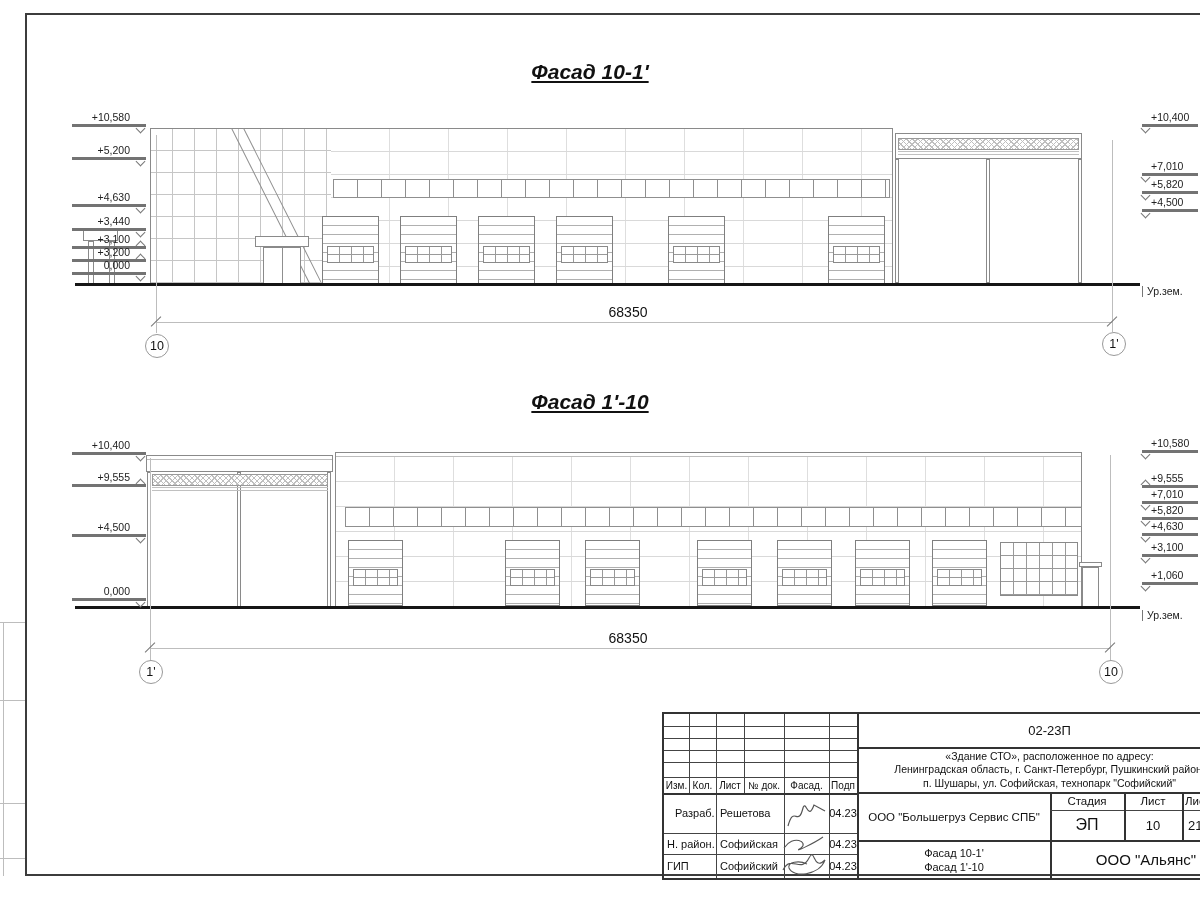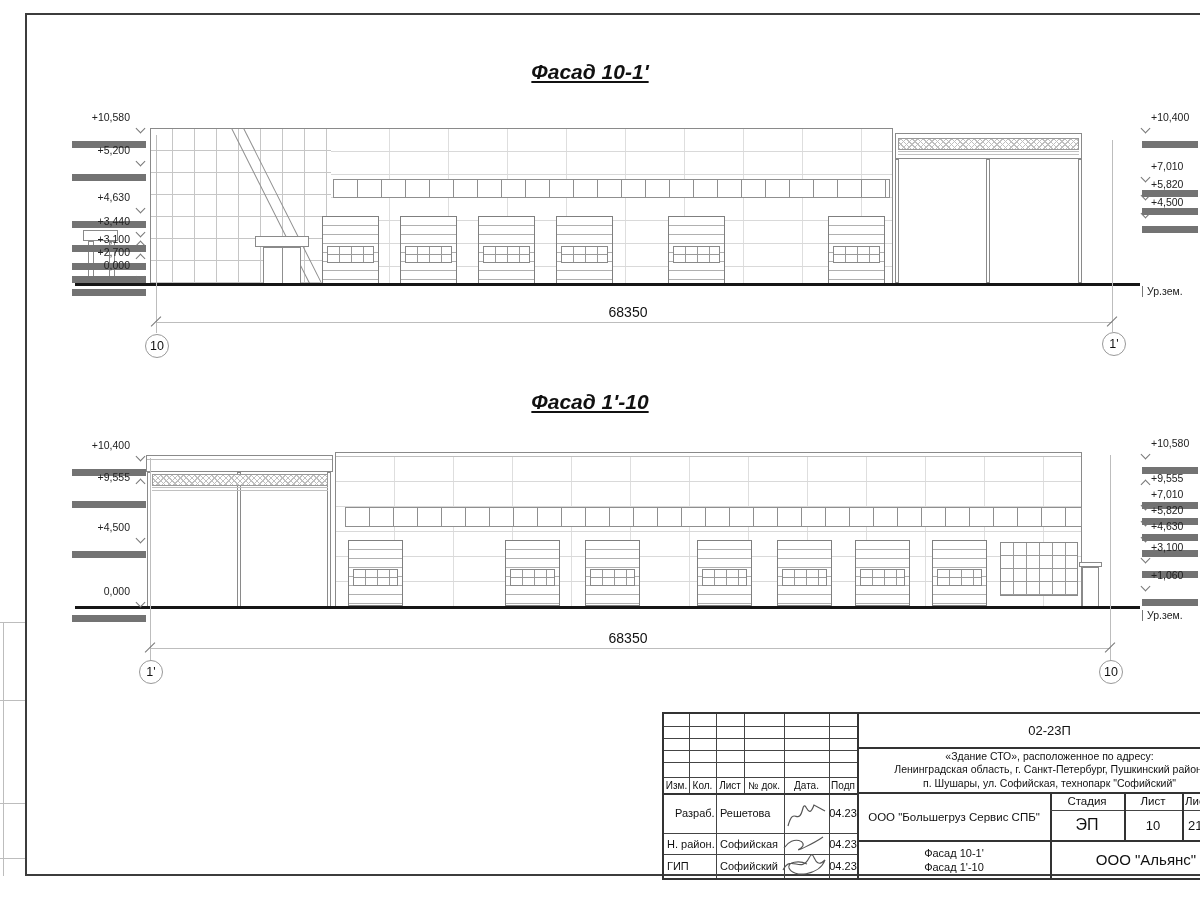--- a/index.html
+++ b/index.html
@@ -25,21 +25,21 @@
                          linear-gradient(180deg,transparent 0 48%,#9a9a9a 48% 56%,transparent 56%);}
   .diag{position:absolute;height:0;border-top:1px solid #8f8f8f;transform-origin:0 0;}
   .hatch{position:absolute;background-color:#fff;border:1px solid #9a9a9a;box-sizing:border-box;
          background-image:repeating-linear-gradient(45deg,#bfbfbf 0 1px,transparent 1px 4px),
                           repeating-linear-gradient(-45deg,#bfbfbf 0 1px,transparent 1px 4px);}
   .flines{position:absolute;background:repeating-linear-gradient(180deg,#c0c0c0 0 1px,transparent 1px 3px);}
   .col{position:absolute;border:1px solid #8a8a8a;background:#fff;box-sizing:border-box;}
   .ftitle{position:absolute;width:300px;text-align:center;font-size:21px;font-style:italic;font-weight:bold;
           text-decoration:underline;color:#111;}
   .lvl{position:absolute;font-size:10.5px;color:#222;line-height:11px;}
-  .lvl .shelf{display:block;border-bottom:7px solid #737373;white-space:nowrap;padding-bottom:18px;}
+  .lvl .shelf{display:block;border-bottom:3px solid #737373;white-space:nowrap;padding-bottom:1px;}
   .lvl.left{width:74px;} .lvl.left .shelf{text-align:right;padding-right:16px;}
   .lvl.right{width:56px;} .lvl.right .shelf{text-align:left;padding-left:9px;}
   .vmark{position:absolute;width:6px;height:6px;border-left:1px solid #777;border-bottom:1px solid #777;
          transform:rotate(-45deg);}
   .lvl.left .vmark{right:2px;top:13px;}
   .lvl.right .vmark{left:0;top:13px;}
   .lvl.up .vmark{transform:rotate(135deg);top:8px;}
   .urz{position:absolute;font-size:10.5px;color:#222;display:flex;align-items:flex-end;}
   .urz i{display:block;width:1px;height:11px;background:#777;margin-right:4px;}
   .dimtxt{position:absolute;width:120px;text-align:center;font-size:14px;color:#111;}
@@ -137,21 +137,21 @@
     </div>
   <div class="lvl left" style="left:72px;top:216px">
       <span class="shelf">+3,440</span>
       <span class="vmark"></span>
     </div>
   <div class="lvl left up" style="left:72px;top:234px">
       <span class="shelf">+3,100</span>
       <span class="vmark"></span>
     </div>
   <div class="lvl left up" style="left:72px;top:247px">
-      <span class="shelf">+2,700</span>
+      <span class="shelf">+3,200</span>
       <span class="vmark"></span>
     </div>
   <div class="lvl left" style="left:72px;top:260px">
       <span class="shelf">0,000</span>
       <span class="vmark"></span>
     </div>
 
   <div class="lvl right" style="left:1142px;top:112px">
       <span class="shelf">+10,400</span>
       <span class="vmark"></span>
@@ -304,21 +304,21 @@
     <div class="h2" style="left:193px;top:78px;width:385px"></div>
     <div class="h1" style="left:386px;top:96px;width:192px"></div>
     <div class="h2" style="left:193px;top:126px;width:385px"></div>
     <div class="v2" style="left:460px;top:78px;height:48px"></div>
     <div class="v2" style="left:518px;top:78px;height:48px"></div>
 
     <div class="cell" style="left:0;top:63px;width:25px;height:16px;font-size:10px">Изм.</div>
     <div class="cell" style="left:25px;top:63px;width:27px;height:16px;font-size:10px">Кол.</div>
     <div class="cell" style="left:52px;top:63px;width:28px;height:16px;font-size:10px">Лист</div>
     <div class="cell" style="left:80px;top:63px;width:40px;height:16px;font-size:10px">№ док.</div>
-    <div class="cell" style="left:120px;top:63px;width:45px;height:16px;font-size:10px">Дата.</div>
+    <div class="cell" style="left:120px;top:63px;width:45px;height:16px;font-size:10px">Фасад.</div>
     <div class="cell" style="left:165px;top:63px;width:28px;height:16px;font-size:10px">Подп</div>
 
     <div class="cell cl" style="left:8px;top:79px;width:52px;height:40px">Разраб.</div>
     <div class="cell cl" style="left:53px;top:79px;width:66px;height:40px">Решетова</div>
     <div class="cell" style="left:165px;top:79px;width:28px;height:40px">04.23</div>
     <div class="cell cl" style="left:0;top:119px;width:52px;height:21px">Н. район.</div>
     <div class="cell cl" style="left:53px;top:119px;width:66px;height:21px">Софийская</div>
     <div class="cell" style="left:165px;top:119px;width:28px;height:21px">04.23</div>
     <div class="cell cl" style="left:0;top:140px;width:52px;height:24px">ГИП</div>
     <div class="cell cl" style="left:53px;top:140px;width:66px;height:24px">Софийский</div>

